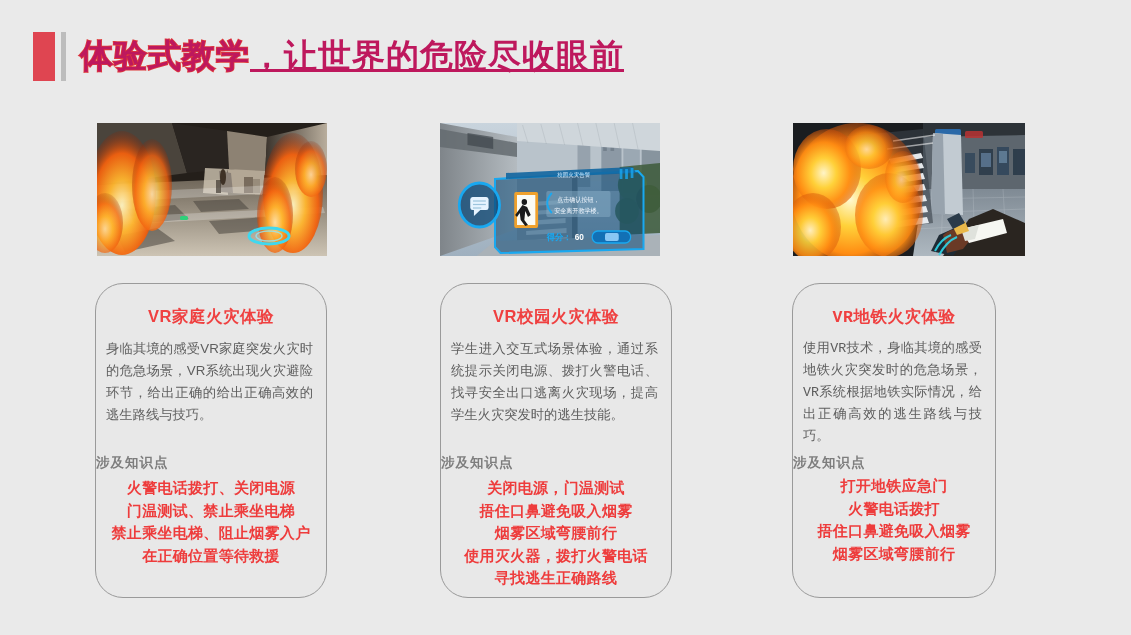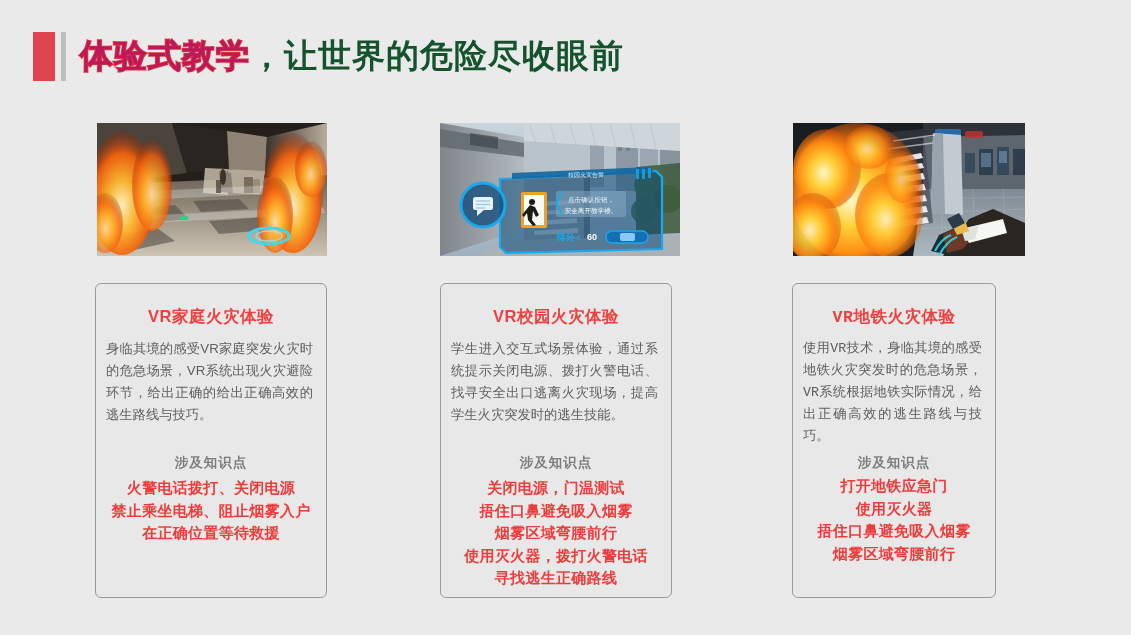--- a/index.html
+++ b/index.html
@@ -9,55 +9,55 @@
     font-family:"Liberation Sans","DejaVu Sans",sans-serif;
     overflow:hidden;position:relative;
   }
 
   
   .title-bar{position:absolute;left:0;top:26px;height:60px;display:flex;align-items:center;}
   .title-accent{width:22px;height:49px;background:#df4551;margin-left:33px;}
   .title-accent-thin{width:5px;height:49px;background:#bdbdbd;margin-left:6px;}
   .title-text{margin-left:14px;font-size:33px;font-weight:bold;letter-spacing:1px;white-space:nowrap;}
   .title-red{color:#be185d;-webkit-text-stroke:1.6px #e03b3b;paint-order:stroke fill;}
-  .title-dark{color:#14532d;}
+  .title-dark{color:#be185d;text-decoration:underline;}
 
   
   .columns{position:absolute;left:0;top:0;width:1131px;height:635px;}
   .col{position:absolute;top:0;width:330px;}
   .col-0{left:95px;}
   .col-1{left:440px;}
   .col-2{left:788px;}
 
   
   .thumb{position:absolute;top:123px;left:2px;width:230px;height:133px;overflow:hidden;background:#1c1a18;}
-  .col-1 .thumb{left:0px;width:240px;text-align:center;}
+  .col-1 .thumb{left:0px;width:220px;text-align:center;}
   .col-2 .thumb{left:5px;width:232px;}
   .thumb svg{display:block;width:100%;height:100%;}
 
   
   .card{
     position:absolute;top:283px;left:0;width:232px;height:315px;
-    border:1px solid #9a9a9a;border-radius:6px;
+    border:1px solid #9a9a9a;border-radius:28px;
     background:#e8e8e8;box-sizing:border-box;
   }
   .col-1 .card{left:0;width:232px;}
   .col-2 .card{left:4px;width:204px;font-family:Liberation Mono, monospace;}
 
   .card-title{
     text-align:center;color:#ef4040;font-size:16.5px;font-weight:bold;
     margin-top:22px;letter-spacing:.5px;
   }
   .card-desc{
     color:#5e5e5e;font-size:13.3px;line-height:22px;
     margin:10px 13px 0 10px;text-align:justify;text-justify:inter-ideograph;
   }
   .kp-wrap{position:absolute;left:0;right:0;top:170px;}
   .kp-heading{
-    text-align:center;color:#7d7d7d;font-size:13.5px;font-weight:bold;
+    text-align:left;color:#7d7d7d;font-size:13.5px;font-weight:bold;
     letter-spacing:1px;margin-bottom:5px;
   }
   .kp-list{list-style:none;margin:0;padding:0;}
   .kp-item{
     text-align:center;color:#ee3c3c;font-size:15px;font-weight:bold;
     line-height:22.5px;letter-spacing:.3px;
   }
 </style>
 </head>
 <body>
@@ -126,20 +126,21 @@
       </svg>
     </div>
 
     <div class="card">
       <div class="card-title">VR家庭火灾体验</div>
       <div class="card-desc">身临其境的感受VR家庭突发火灾时的危急场景，VR系统出现火灾避险环节，给出正确的给出正确高效的逃生路线与技巧。</div>
       <div class="kp-wrap">
         <div class="kp-heading">涉及知识点</div>
         <ul class="kp-list">
           <li class="kp-item">火警电话拨打、关闭电源</li>
+          <li class="kp-item">门温测试、禁止乘坐电梯</li>
           <li class="kp-item">禁止乘坐电梯、阻止烟雾入户</li>
           <li class="kp-item">在正确位置等待救援</li>
         </ul>
       </div>
     </div>
   </div>
 
   <div class="col col-1">
     <div class="thumb">
       <svg viewBox="0 0 240 133" preserveAspectRatio="none">
@@ -329,21 +330,21 @@
       </svg>
     </div>
 
     <div class="card">
       <div class="card-title">VR地铁火灾体验</div>
       <div class="card-desc">使用VR技术，身临其境的感受地铁火灾突发时的危急场景，VR系统根据地铁实际情况，给出正确高效的逃生路线与技巧。</div>
       <div class="kp-wrap">
         <div class="kp-heading">涉及知识点</div>
         <ul class="kp-list">
           <li class="kp-item">打开地铁应急门</li>
-          <li class="kp-item">使用灭火器</li>
+          <li class="kp-item">火警电话拨打</li>
           <li class="kp-item">捂住口鼻避免吸入烟雾</li>
           <li class="kp-item">烟雾区域弯腰前行</li>
         </ul>
       </div>
     </div>
   </div>
 
 </div>
 
 </body></html>

